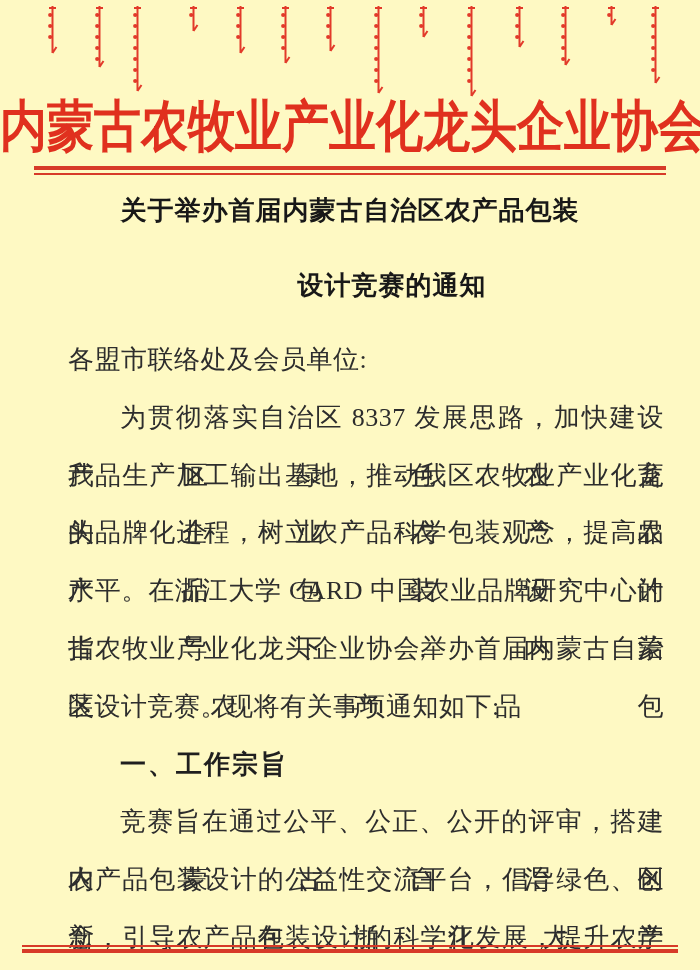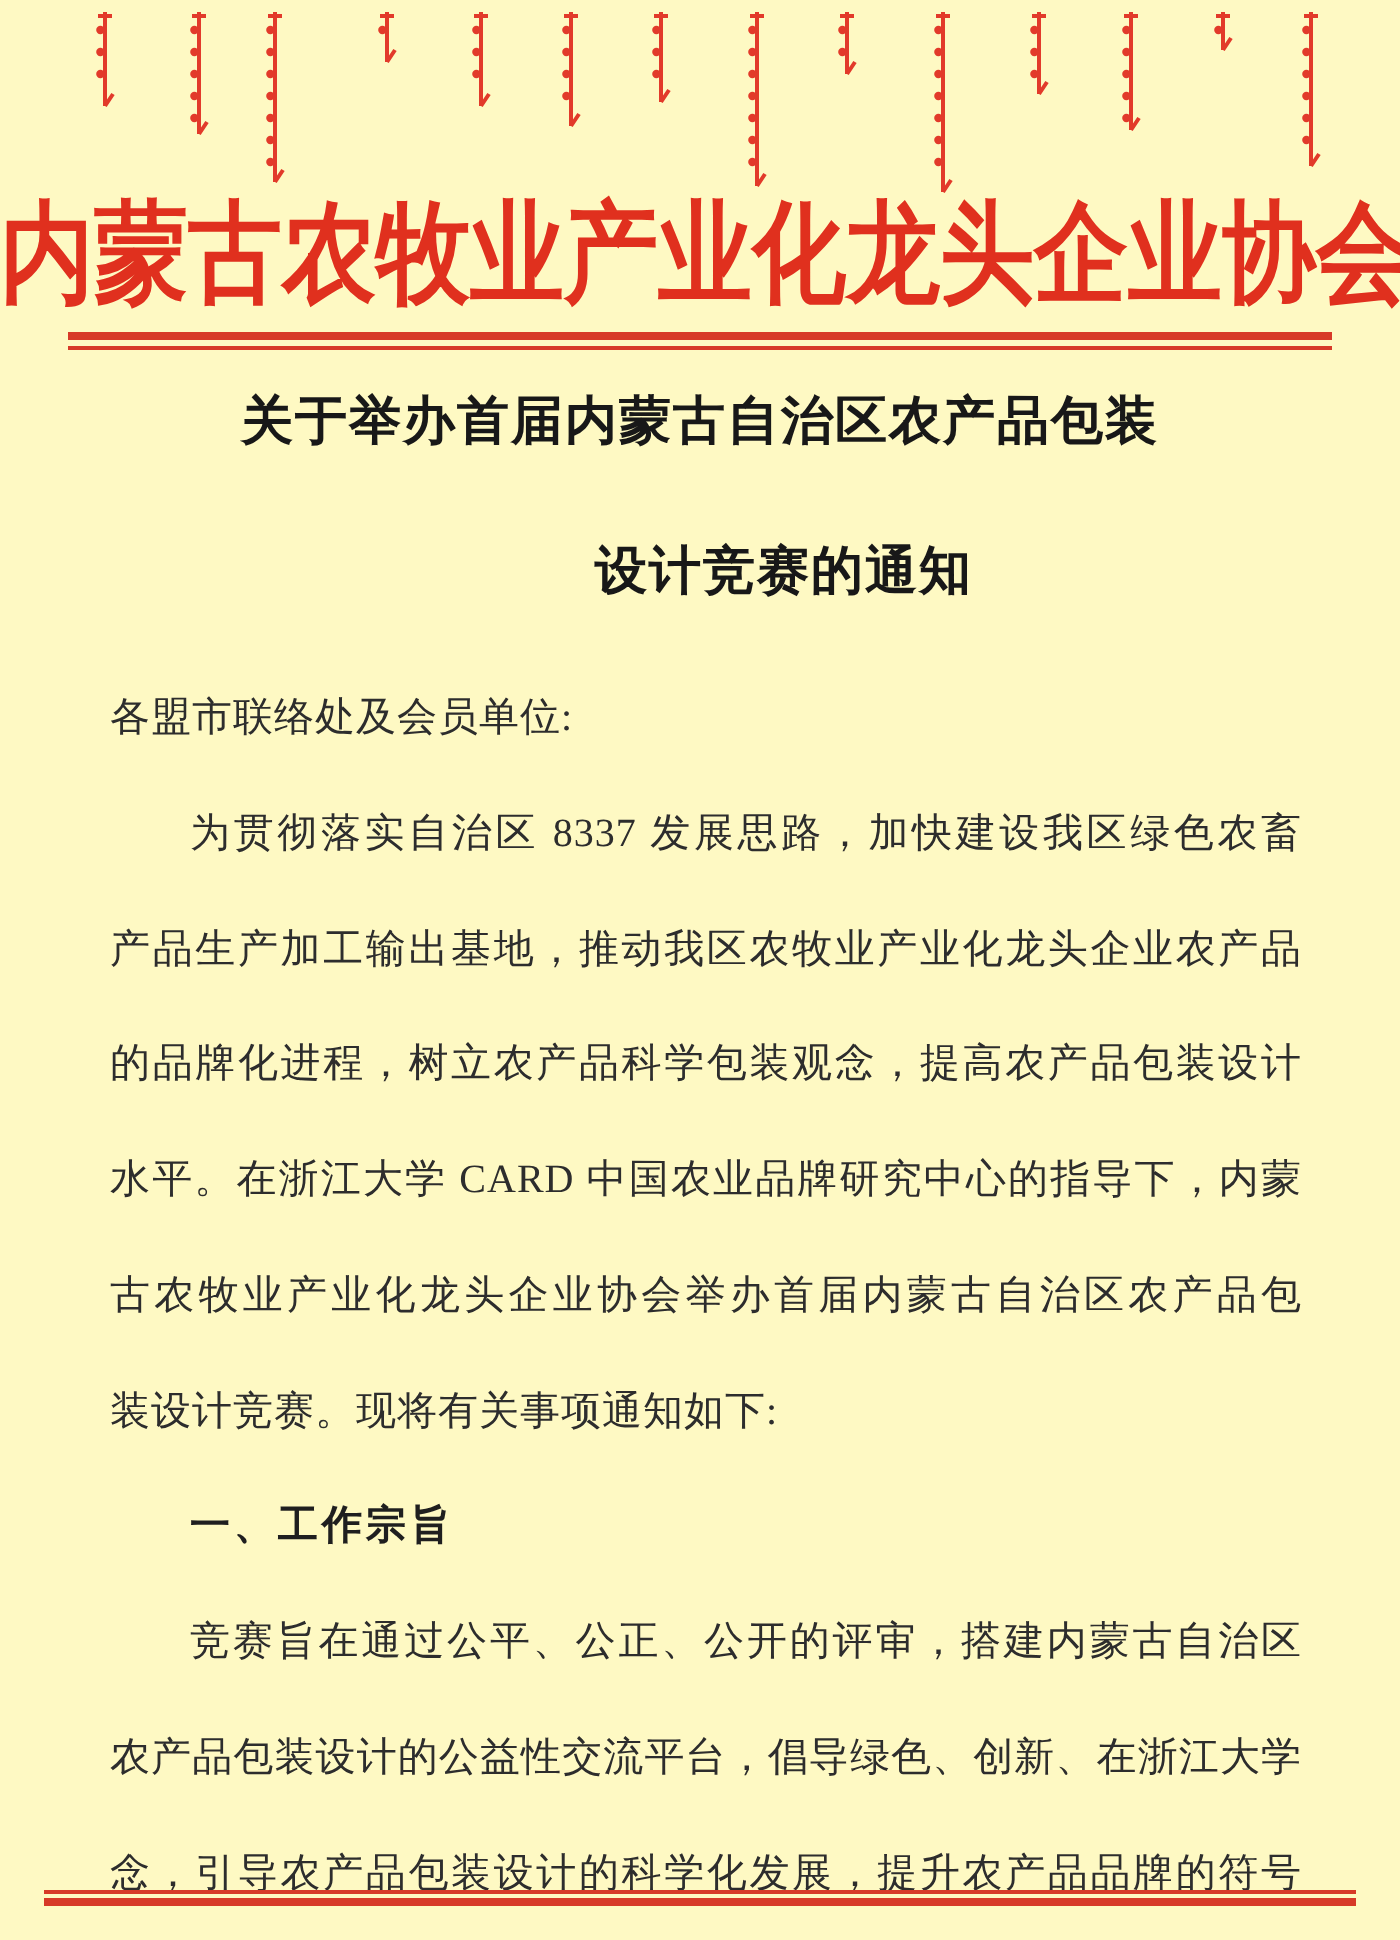--- a/index.html
+++ b/index.html
@@ -45,38 +45,38 @@
   .doc-title{
     position:absolute;left:0;width:700px;text-align:center;
     font-family:"Liberation Sans","DejaVu Sans",sans-serif;
     font-weight:900;font-size:26px;color:#181818;
     letter-spacing:1px;white-space:nowrap;
   }
   .doc-title.l1{top:193px;}
   .doc-title.l2{top:268px;padding-left:42px;}
   
   .body-text{
-    position:absolute;left:55px;top:331px;width:596px;
-    font-size:20px;color:#2d2d2d;
+    position:absolute;left:68px;top:331px;width:596px;
+    font-size:26px;color:#2d2d2d;
     letter-spacing:0.5px;
   }
   .line{
     height:57.8px;line-height:57.8px;
     white-space:nowrap;
     overflow:visible;
   }
   .line.fill{
     white-space:normal;
     text-align:justify;
     text-align-last:justify;
   }
   .line.indent{text-indent:2em;}
   .line.heading{
     font-weight:bold;
-    font-family:Liberation Mono, monospace;
+    font-family:Liberation Serif, serif;
     letter-spacing:2px;
     color:#1f1f1f;
   }
 </style>
 </head>
 <body>
 
 <div class="page">
 
   <div class="banner" id="banner">

